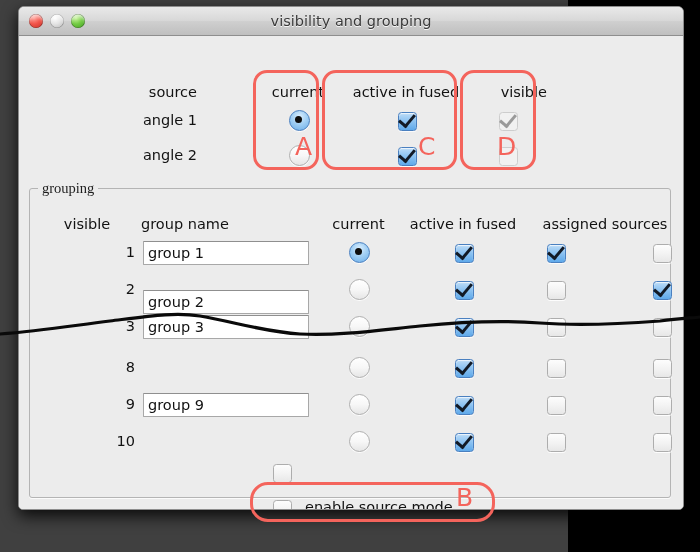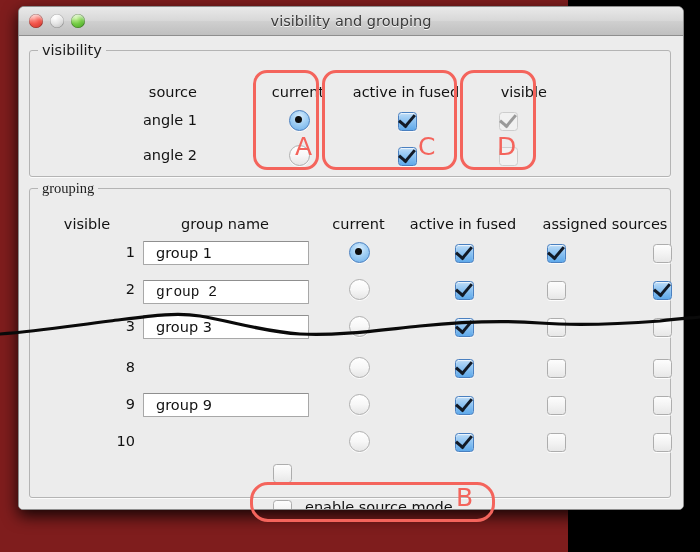--- a/index.html
+++ b/index.html
@@ -1,18 +1,18 @@
 <!DOCTYPE html>
 <html><head>
 <meta charset="utf-8">
 <style>
   html,body{margin:0;padding:0;background:#000;}
   body{width:700px;height:552px;overflow:hidden;font-family:"DejaVu Sans",sans-serif;}
 
-  .screen{position:relative;width:568px;height:552px;background:#7f1d1d;}
+  .screen{position:relative;width:568px;height:552px;background:#404040;}
 
   
   .window{
     position:absolute;left:18px;top:6px;width:664px;height:502px;
     background:#ececec;border:1px solid #8d8d8d;border-radius:6px 6px 5px 5px;
     box-shadow:0 6px 16px rgba(0,0,0,.85), 0 0 0 1px rgba(255,255,255,.35) inset;
     overflow:hidden;
   }
   .titlebar{
     position:relative;height:28px;
@@ -66,21 +66,21 @@
       background:linear-gradient(to bottom,#ffffff 0%,#f7f7f7 50%,#e6e6e6 100%);
       box-shadow:0 1px 0 rgba(255,255,255,.9);}
   .rb.on{border:1px solid #4a80c0;
       background:radial-gradient(circle at 50% 30%,#dcefff 0%,#a8d3f5 40%,#6aaeea 100%);}
   .rb.on::after{content:"";position:absolute;left:5px;top:5px;width:7px;height:7px;
       border-radius:50%;background:#0d0d0d;}
 
   
   .tf{position:absolute;height:24px;width:166px;background:#fff;
       border:1px solid #a8a8a8;border-top-color:#8f8f8f;border-radius:1px;
-      font-size:14.5px;color:#111;line-height:23px;padding:0 12px;box-sizing:border-box;
+      font-size:14.5px;color:#111;line-height:23px;padding:0 4px;box-sizing:border-box;
       overflow:hidden;white-space:nowrap;}
 
   
   .anno{position:absolute;border:3px solid #f4645c;border-radius:14px;
         background:transparent;pointer-events:none;}
   .anno-letter{position:absolute;color:#f4645c;font-size:25px;line-height:1;
         font-family:"DejaVu Sans",sans-serif;}
 
   
   .breakline{position:absolute;left:0;top:300px;width:700px;height:50px;}
@@ -95,23 +95,20 @@
       <div class="lights">
         <div class="light red"></div>
         <div class="light gray"></div>
         <div class="light green"></div>
       </div>
       <div class="title">visibility and grouping</div>
     </div>
 
     <div class="body">
 
-      <div class="groupbox" id="gb-visibility">
-        <div class="gb-title">visibility</div>
-      </div>
 
       <div class="lbl" style="left:108px;top:48px;width:70px;text-align:right;">source</div>
       <div class="lbl" style="left:249px;top:48px;width:60px;text-align:center;">current</div>
       <div class="lbl" style="left:323px;top:48px;width:128px;text-align:center;">active in fused</div>
       <div class="lbl" style="left:462px;top:48px;width:66px;text-align:right;">visible</div>
 
       <div class="lbl" style="left:108px;top:76px;width:70px;text-align:right;">angle 1</div>
       <div class="rb on" style="left:270px;top:74px;"></div>
       <div class="cb on" style="left:379px;top:76px;"></div>
       <div class="cb dis on" style="left:480px;top:76px;"></div>
@@ -119,34 +116,34 @@
       <div class="lbl" style="left:108px;top:111px;width:70px;text-align:right;">angle 2</div>
       <div class="rb" style="left:270px;top:109px;"></div>
       <div class="cb on" style="left:379px;top:111px;"></div>
       <div class="cb dis" style="left:480px;top:111px;"></div>
 
       <div class="groupbox" id="gb-grouping">
         <div class="gb-title">grouping</div>
       </div>
 
       <div class="lbl" style="left:20px;top:180px;width:96px;text-align:center;">visible</div>
-      <div class="lbl" style="left:122px;top:180px;width:168px;text-align:center;">group name</div>
+      <div class="lbl" style="left:122px;top:180px;width:168px;text-align:left;">group name</div>
       <div class="lbl" style="left:303px;top:180px;width:73px;text-align:center;">current</div>
       <div class="lbl" style="left:381px;top:180px;width:126px;text-align:center;">active in fused</div>
       <div class="lbl" style="left:512px;top:180px;width:148px;text-align:center;">assigned sources</div>
 
       <div class="lbl" style="left:20px;top:208px;width:96px;text-align:right;">1</div>
       <div class="tf" style="left:124px;top:205px;">group 1</div>
       <div class="rb on" style="left:330px;top:206px;"></div>
       <div class="cb on" style="left:436px;top:208px;"></div>
       <div class="cb on" style="left:528px;top:208px;"></div>
       <div class="cb" style="left:634px;top:208px;"></div>
 
       <div class="lbl" style="left:20px;top:245px;width:96px;text-align:right;">2</div>
-      <div class="tf" style="left:124px;top:244px;font-family:Liberation Mono, monospace;">group 2</div>
+      <div class="tf" style="left:124px;top:254px;">group 2</div>
       <div class="rb" style="left:330px;top:243px;"></div>
       <div class="cb on" style="left:436px;top:245px;"></div>
       <div class="cb" style="left:528px;top:245px;"></div>
       <div class="cb on" style="left:634px;top:245px;"></div>
 
       <div class="lbl" style="left:20px;top:282px;width:96px;text-align:right;">3</div>
       <div class="tf" style="left:124px;top:279px;">group 3</div>
       <div class="rb" style="left:330px;top:280px;"></div>
       <div class="cb on" style="left:436px;top:282px;"></div>
       <div class="cb" style="left:528px;top:282px;"></div>

